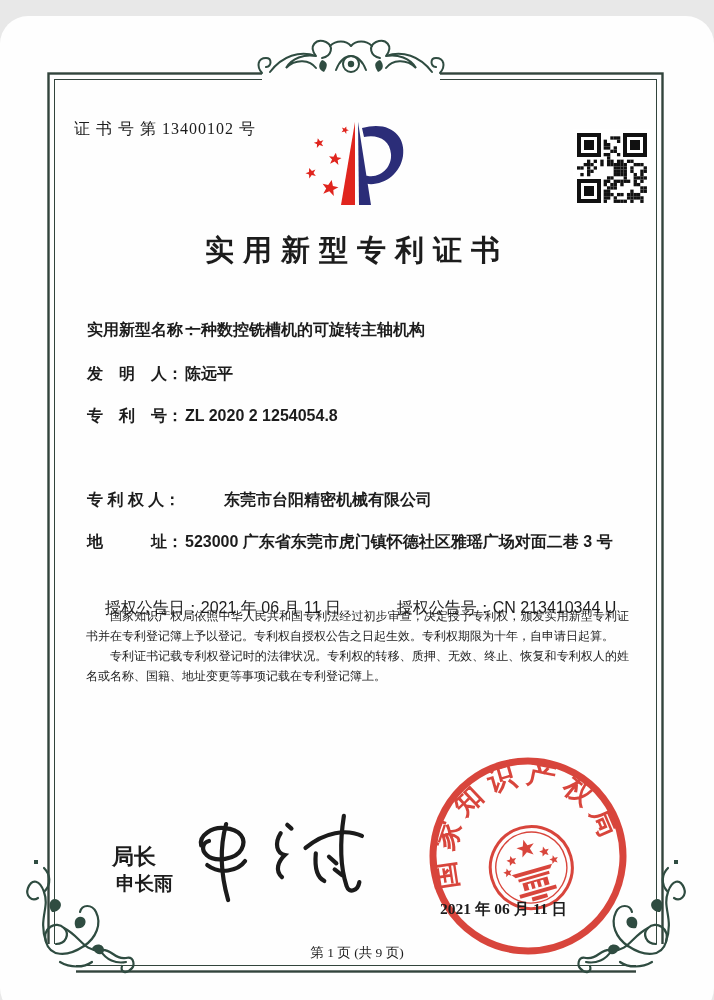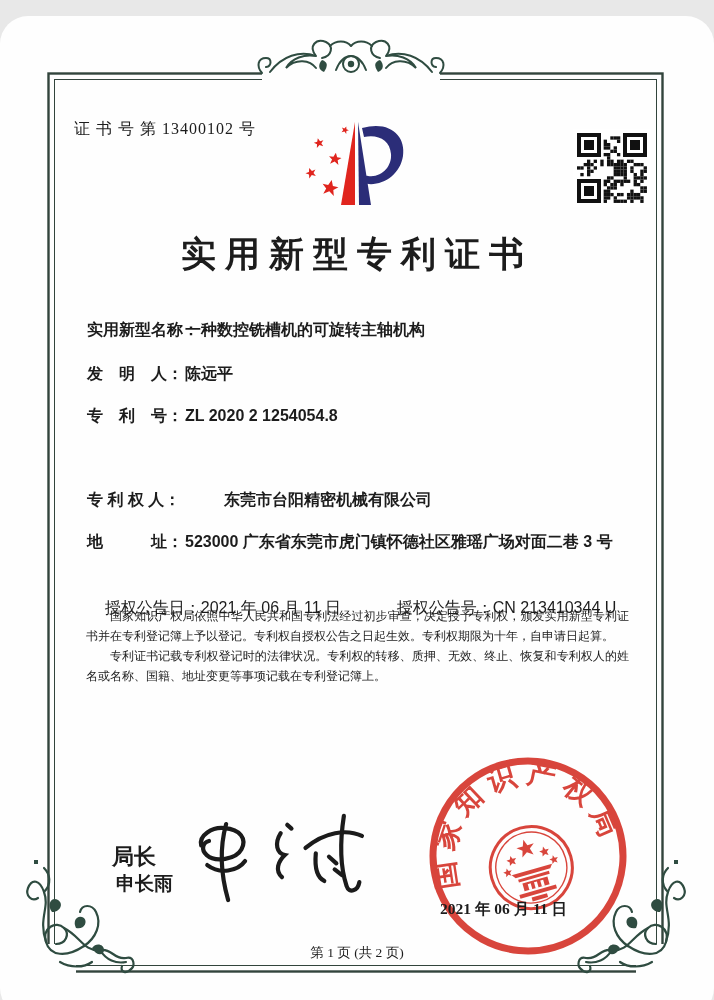--- a/index.html
+++ b/index.html
@@ -3,21 +3,21 @@
 <meta charset="utf-8">
 <style>
   html,body{margin:0;padding:0;background:#e8e8e8;}
   .page{
     position:relative;width:714px;height:1000px;background:#fefefe;
     margin:16px auto;overflow:hidden;
     font-family:"Liberation Serif","DejaVu Serif",serif;color:#1c1c1c;border-radius:28px;
   }
   .abs{position:absolute;}
   .cert-no{left:74px;top:103px;font-size:16px;letter-spacing:1px;white-space:pre;}
-  .title{left:0;right:0;top:215px;text-align:center;font-size:35px;font-weight:700;letter-spacing:9px;}
+  .title{left:0;right:0;top:215px;text-align:center;font-size:29px;font-weight:700;letter-spacing:9px;}
   .field-row{left:87px;width:545px;display:flex;font-size:16px;font-weight:600;
     font-family:"Liberation Sans","DejaVu Sans",sans-serif;line-height:22px;}
   .field-label{white-space:pre;width:98px;flex:0 0 98px;}
   .field-value{white-space:pre-wrap;width:447px;}
   .grant-row{left:87px;top:559px;width:545px;font-size:16px;font-weight:400;
     font-family:"Liberation Sans","DejaVu Sans",sans-serif;line-height:22px;white-space:pre;}
   .grant-right{position:absolute;left:283px;top:0;white-space:pre;}
   .paragraphs{left:86px;top:590px;width:543px;font-size:12px;line-height:20px;
     text-align:justify;}
   .paragraphs p{margin:0;text-indent:2em;}
@@ -331,15 +331,15 @@
           <path d="M-13,13 h26 v8 h-26 Z M-8,15 v6 h3 v-6 Z M-1.5,15 v6 h3 v-6 Z M5,15 v6 h3 v-6 Z" fill-rule="evenodd"></path>
           <rect x="-19" y="23" width="38" height="4"></rect>
           <rect x="-8" y="29" width="16" height="4"></rect>
         </g>
       </g>
     </g>
   </svg>
 
   <div class="abs seal-date">2021 年 06 月 11 日</div>
 
-  <div class="abs page-info">第 1 页 (共 2 页)</div>
+  <div class="abs page-info">第 1 页 (共 9 页)</div>
 
 </div>
 
 </body></html>

